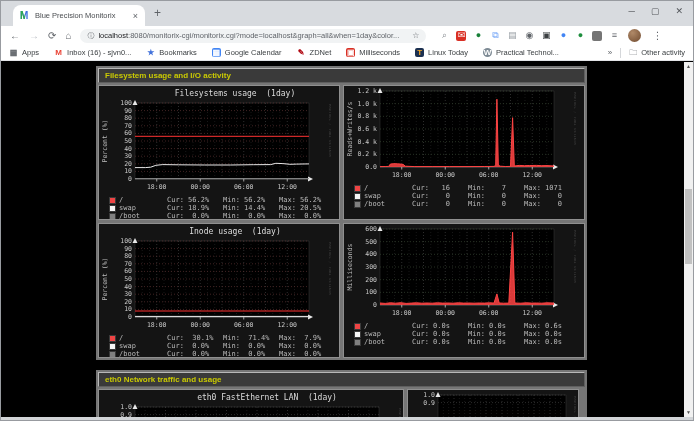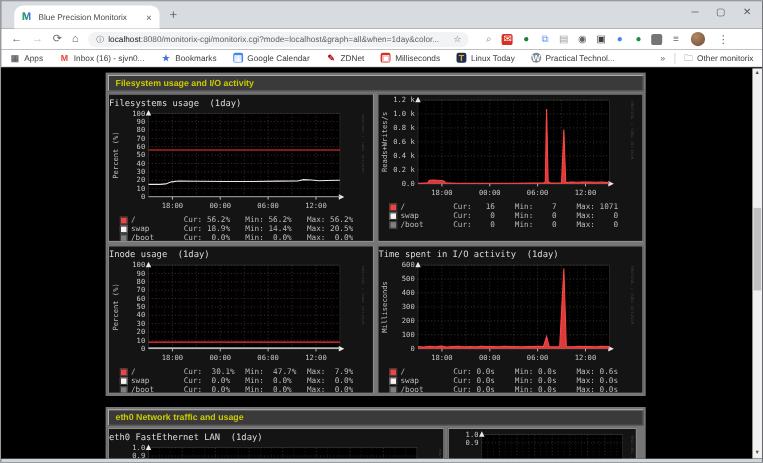--- a/index.html
+++ b/index.html
@@ -53,22 +53,22 @@
   .sb-thumb{position:absolute;left:1px;width:7px;top:127px;height:75px;background:#c1c1c1;}
   .main{position:absolute;left:95px;top:4px;width:491px;}
   .section{background:#767676;padding:2px;box-sizing:border-box;}
   .section-header{background:#3a3a3a;border:1px solid;border-color:#b8b8b8 #5f5f5f #5f5f5f #b8b8b8;
                   color:#c9c903;font-weight:bold;font-size:8px;height:15px;line-height:11px;
                   padding:1px 6px;box-sizing:border-box;margin-bottom:2px;}
   .graph-grid{display:grid;grid-template-columns:1fr 1fr;gap:3px;}
   .graph-grid.bottom{grid-template-columns:306px 172px;}
   .graph-cell{background:#141414;border:1px solid #8f8f8f;height:135px;overflow:hidden;
               position:relative;box-sizing:border-box;}
-  .graph-title{font:8px "DejaVu Sans Mono",monospace;color:#dcdcdc;
-               padding-top:3px;height:9px;white-space:pre;}
+  .graph-title{text-align:center;font:8px "DejaVu Sans Mono",monospace;color:#dcdcdc;
+               padding-top:3px;height:9px;white-space:pre;margin-left:32px;}
   .graph-cell svg{display:block;margin-top:1px;}
   .legend{font:7px "DejaVu Sans Mono",monospace;color:#b9b9b9;padding-left:10px;}
   .lg-row{display:flex;align-items:center;height:8px;}
   .lg-name{width:58px;display:flex;align-items:center;gap:3px;}
   .lg-swatch{width:5px;height:5px;border:1px solid #3a3a3a;display:inline-block;}
   .lg-col{width:56px;white-space:pre;}
   .sec2{margin-top:10px;max-height:47px;overflow:hidden;}
 </style>
 </head>
 <body>
@@ -151,21 +151,21 @@
         </span>
         <span class="bm">
           <span class="bm-icon" style="color: rgb(255, 255, 255); background: rgb(125, 138, 148); border-radius: 50%;">W</span>
           <span>Practical Technol...</span>
         </span>
       </span>
     <span class="bm-right">
       <span class="bm-chevron">»</span>
       <span class="bm-divider"></span>
       <span class="folder-ic">🗀</span>
-      <span>Other monitorix</span>
+      <span>Other activity</span>
     </span>
   </div>
 
   <div class="content">
     <div class="main">
       <div class="section">
         <div class="section-header">Filesystem usage and I/O activity</div>
         <div class="graph-grid">
           <div class="graph-cell">
               <div class="graph-title">Filesystems usage  (1day)</div>
@@ -412,21 +412,21 @@
                 <polyline points="36.0,74.0 210.0,74.0" fill="none" stroke="#ff3333" stroke-width="1"></polyline>
                 <text x="230" y="5" fill="#3c3c3c" font-size="4" font-family="DejaVu Sans Mono, monospace" transform="rotate(90 230 5)">RRDTOOL / TOBI OETIKER</text>
               </svg>
               <div class="legend">
                 <div class="lg-row">
                   <span class="lg-name">
                     <span class="lg-swatch" style="background: rgb(238, 68, 68);"></span>
                     <span>/</span>
                   </span>
                   <span class="lg-col">Cur:  30.1%</span>
-                  <span class="lg-col">Min:  47.7%</span>
+                  <span class="lg-col">Min:  71.4%</span>
                   <span class="lg-col">Max:  7.9%</span>
                 </div>
                 <div class="lg-row">
                   <span class="lg-name">
                     <span class="lg-swatch" style="background: rgb(245, 245, 245);"></span>
                     <span>swap</span>
                   </span>
                   <span class="lg-col">Cur:  0.0%</span>
                   <span class="lg-col">Min:  0.0%</span>
                   <span class="lg-col">Max:  0.0%</span>
@@ -436,21 +436,20 @@
                     <span class="lg-swatch" style="background: rgb(128, 128, 128);"></span>
                     <span>/boot</span>
                   </span>
                   <span class="lg-col">Cur:  0.0%</span>
                   <span class="lg-col">Min:  0.0%</span>
                   <span class="lg-col">Max:  0.0%</span>
                 </div>
               </div>
             </div>
           <div class="graph-cell">
-              <div class="graph-title">Time spent in I/O activity  (1day)</div>
               <svg width="232" height="97">
                 <rect x="36" y="4" width="174" height="76" fill="#000" stroke="#3a3a3a" stroke-width="0.5"></rect>
                 <line x1="43.25" y1="4" x2="43.25" y2="80" stroke="#262626" stroke-width="0.6" stroke-dasharray="1,2"></line>
                 <line x1="50.5" y1="4" x2="50.5" y2="80" stroke="#262626" stroke-width="0.6" stroke-dasharray="1,2"></line>
                 <line x1="57.75" y1="4" x2="57.75" y2="80" stroke="#4a4a4a" stroke-width="0.6" stroke-dasharray="1,2"></line>
                 <line x1="65" y1="4" x2="65" y2="80" stroke="#262626" stroke-width="0.6" stroke-dasharray="1,2"></line>
                 <line x1="72.25" y1="4" x2="72.25" y2="80" stroke="#262626" stroke-width="0.6" stroke-dasharray="1,2"></line>
                 <line x1="79.5" y1="4" x2="79.5" y2="80" stroke="#4a4a4a" stroke-width="0.6" stroke-dasharray="1,2"></line>
                 <line x1="86.75" y1="4" x2="86.75" y2="80" stroke="#262626" stroke-width="0.6" stroke-dasharray="1,2"></line>
                 <line x1="94" y1="4" x2="94" y2="80" stroke="#262626" stroke-width="0.6" stroke-dasharray="1,2"></line>

